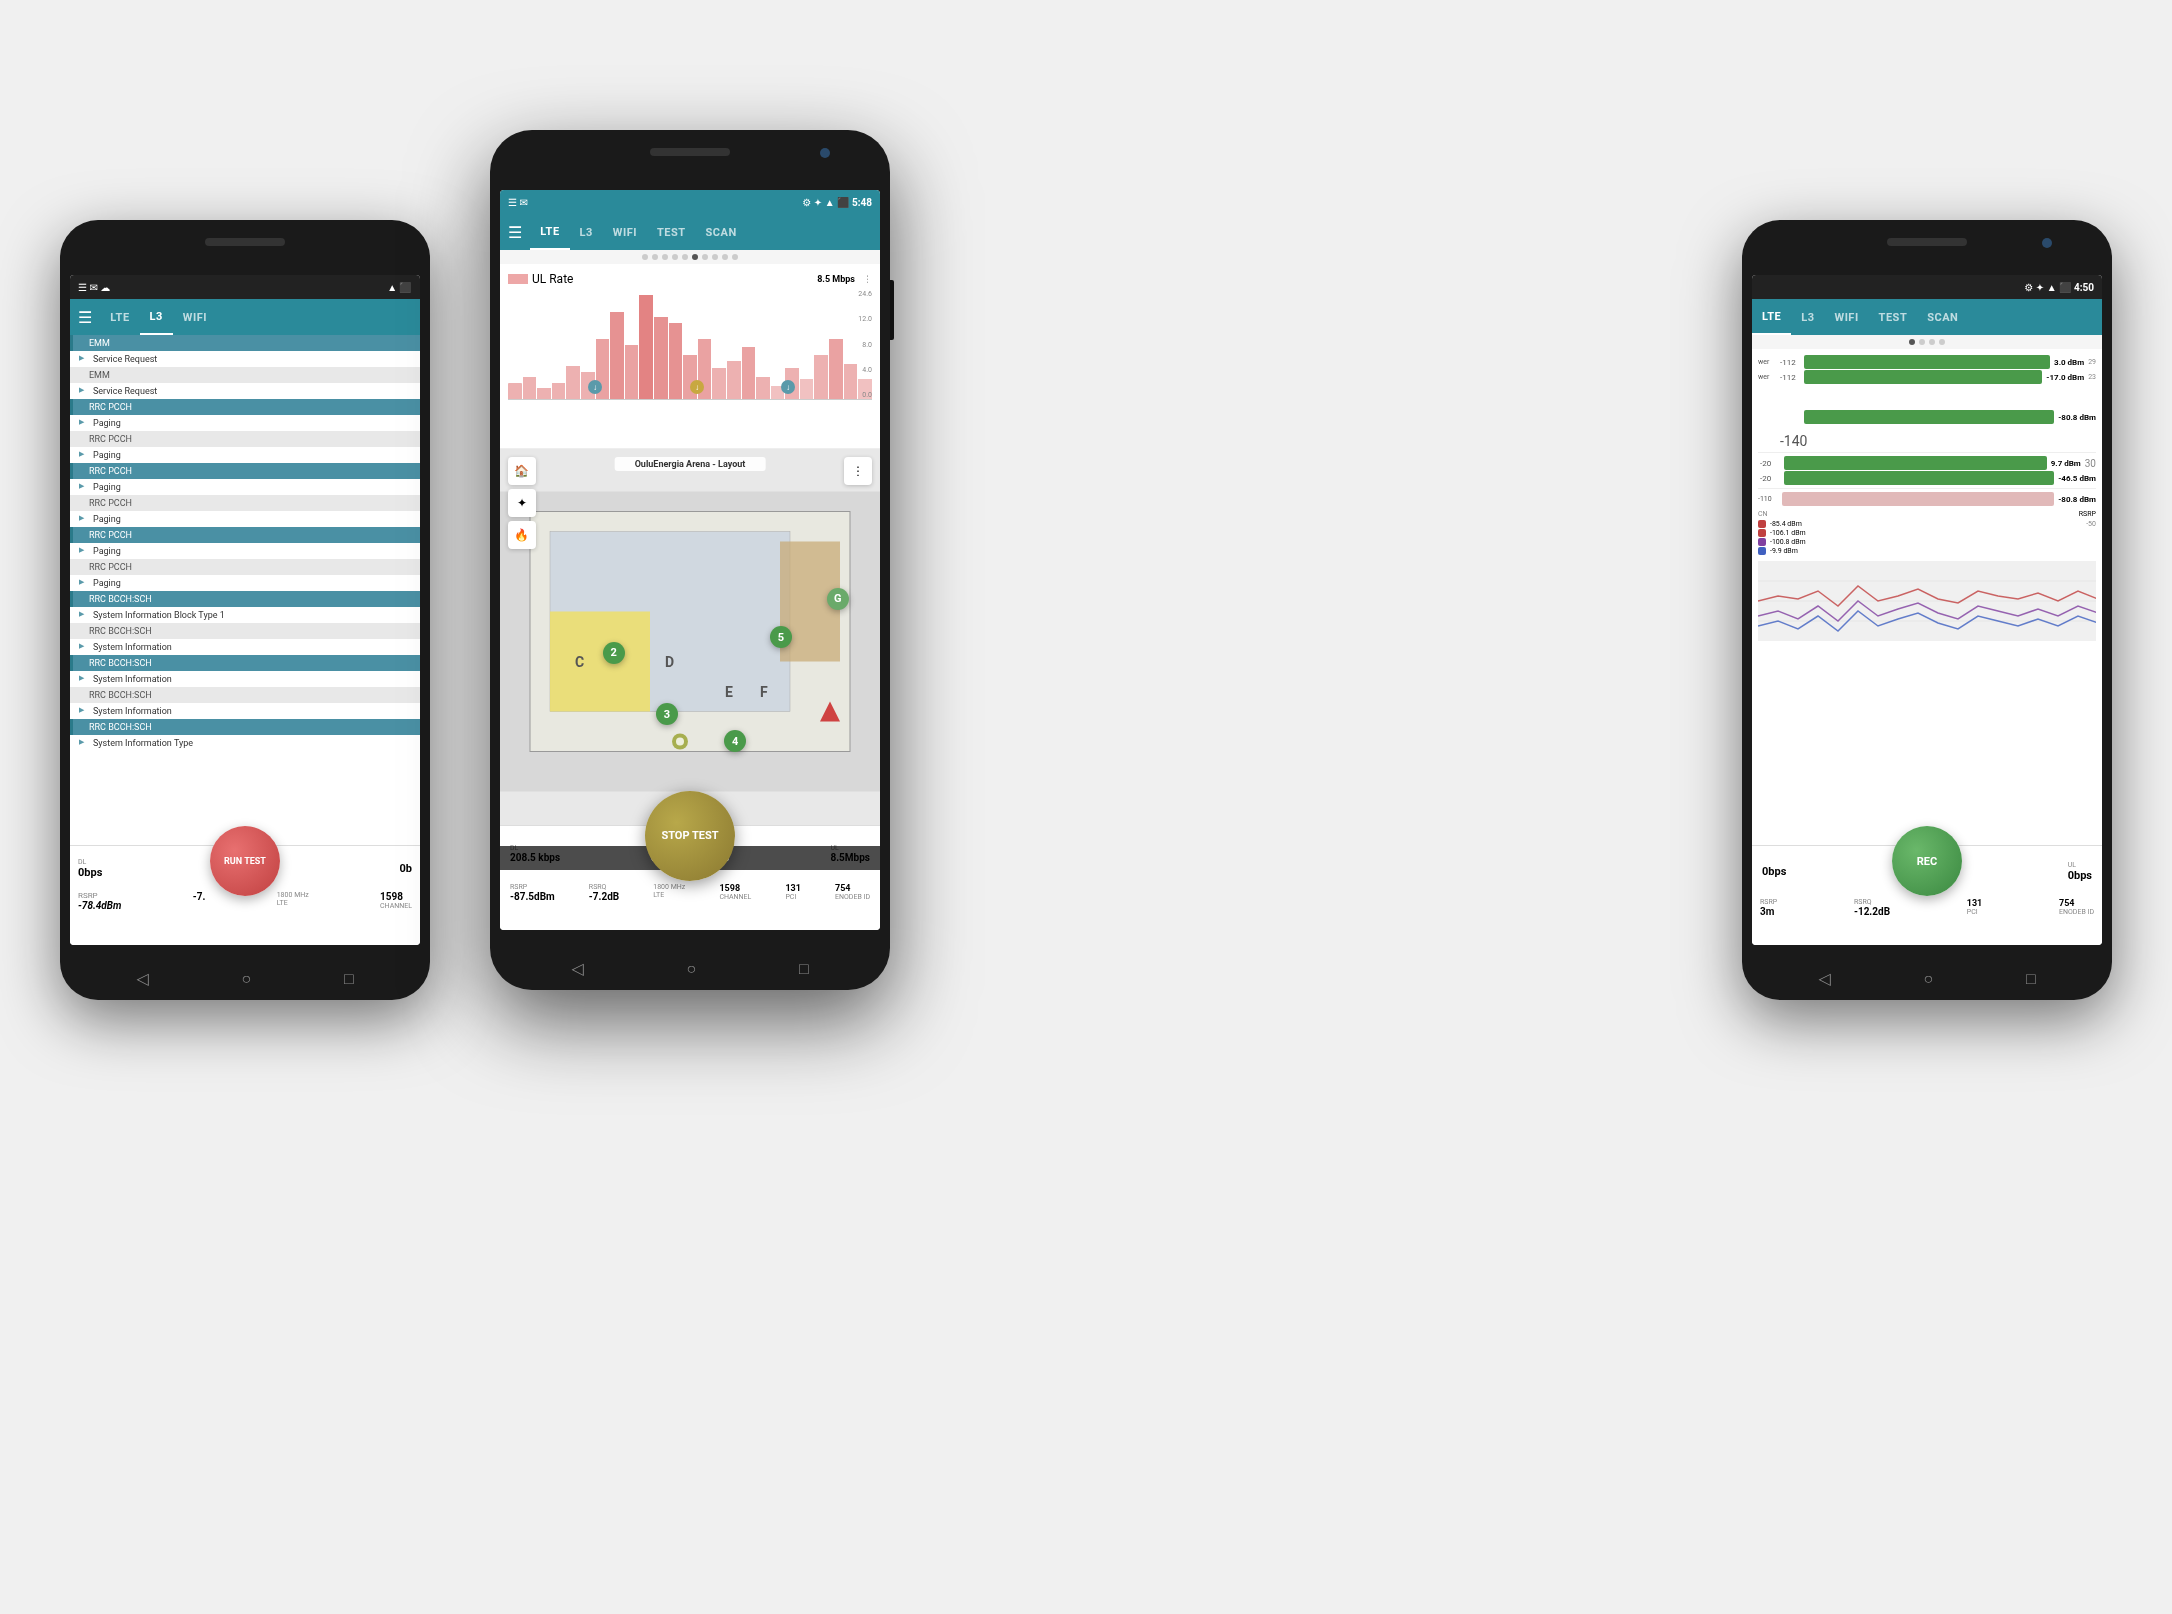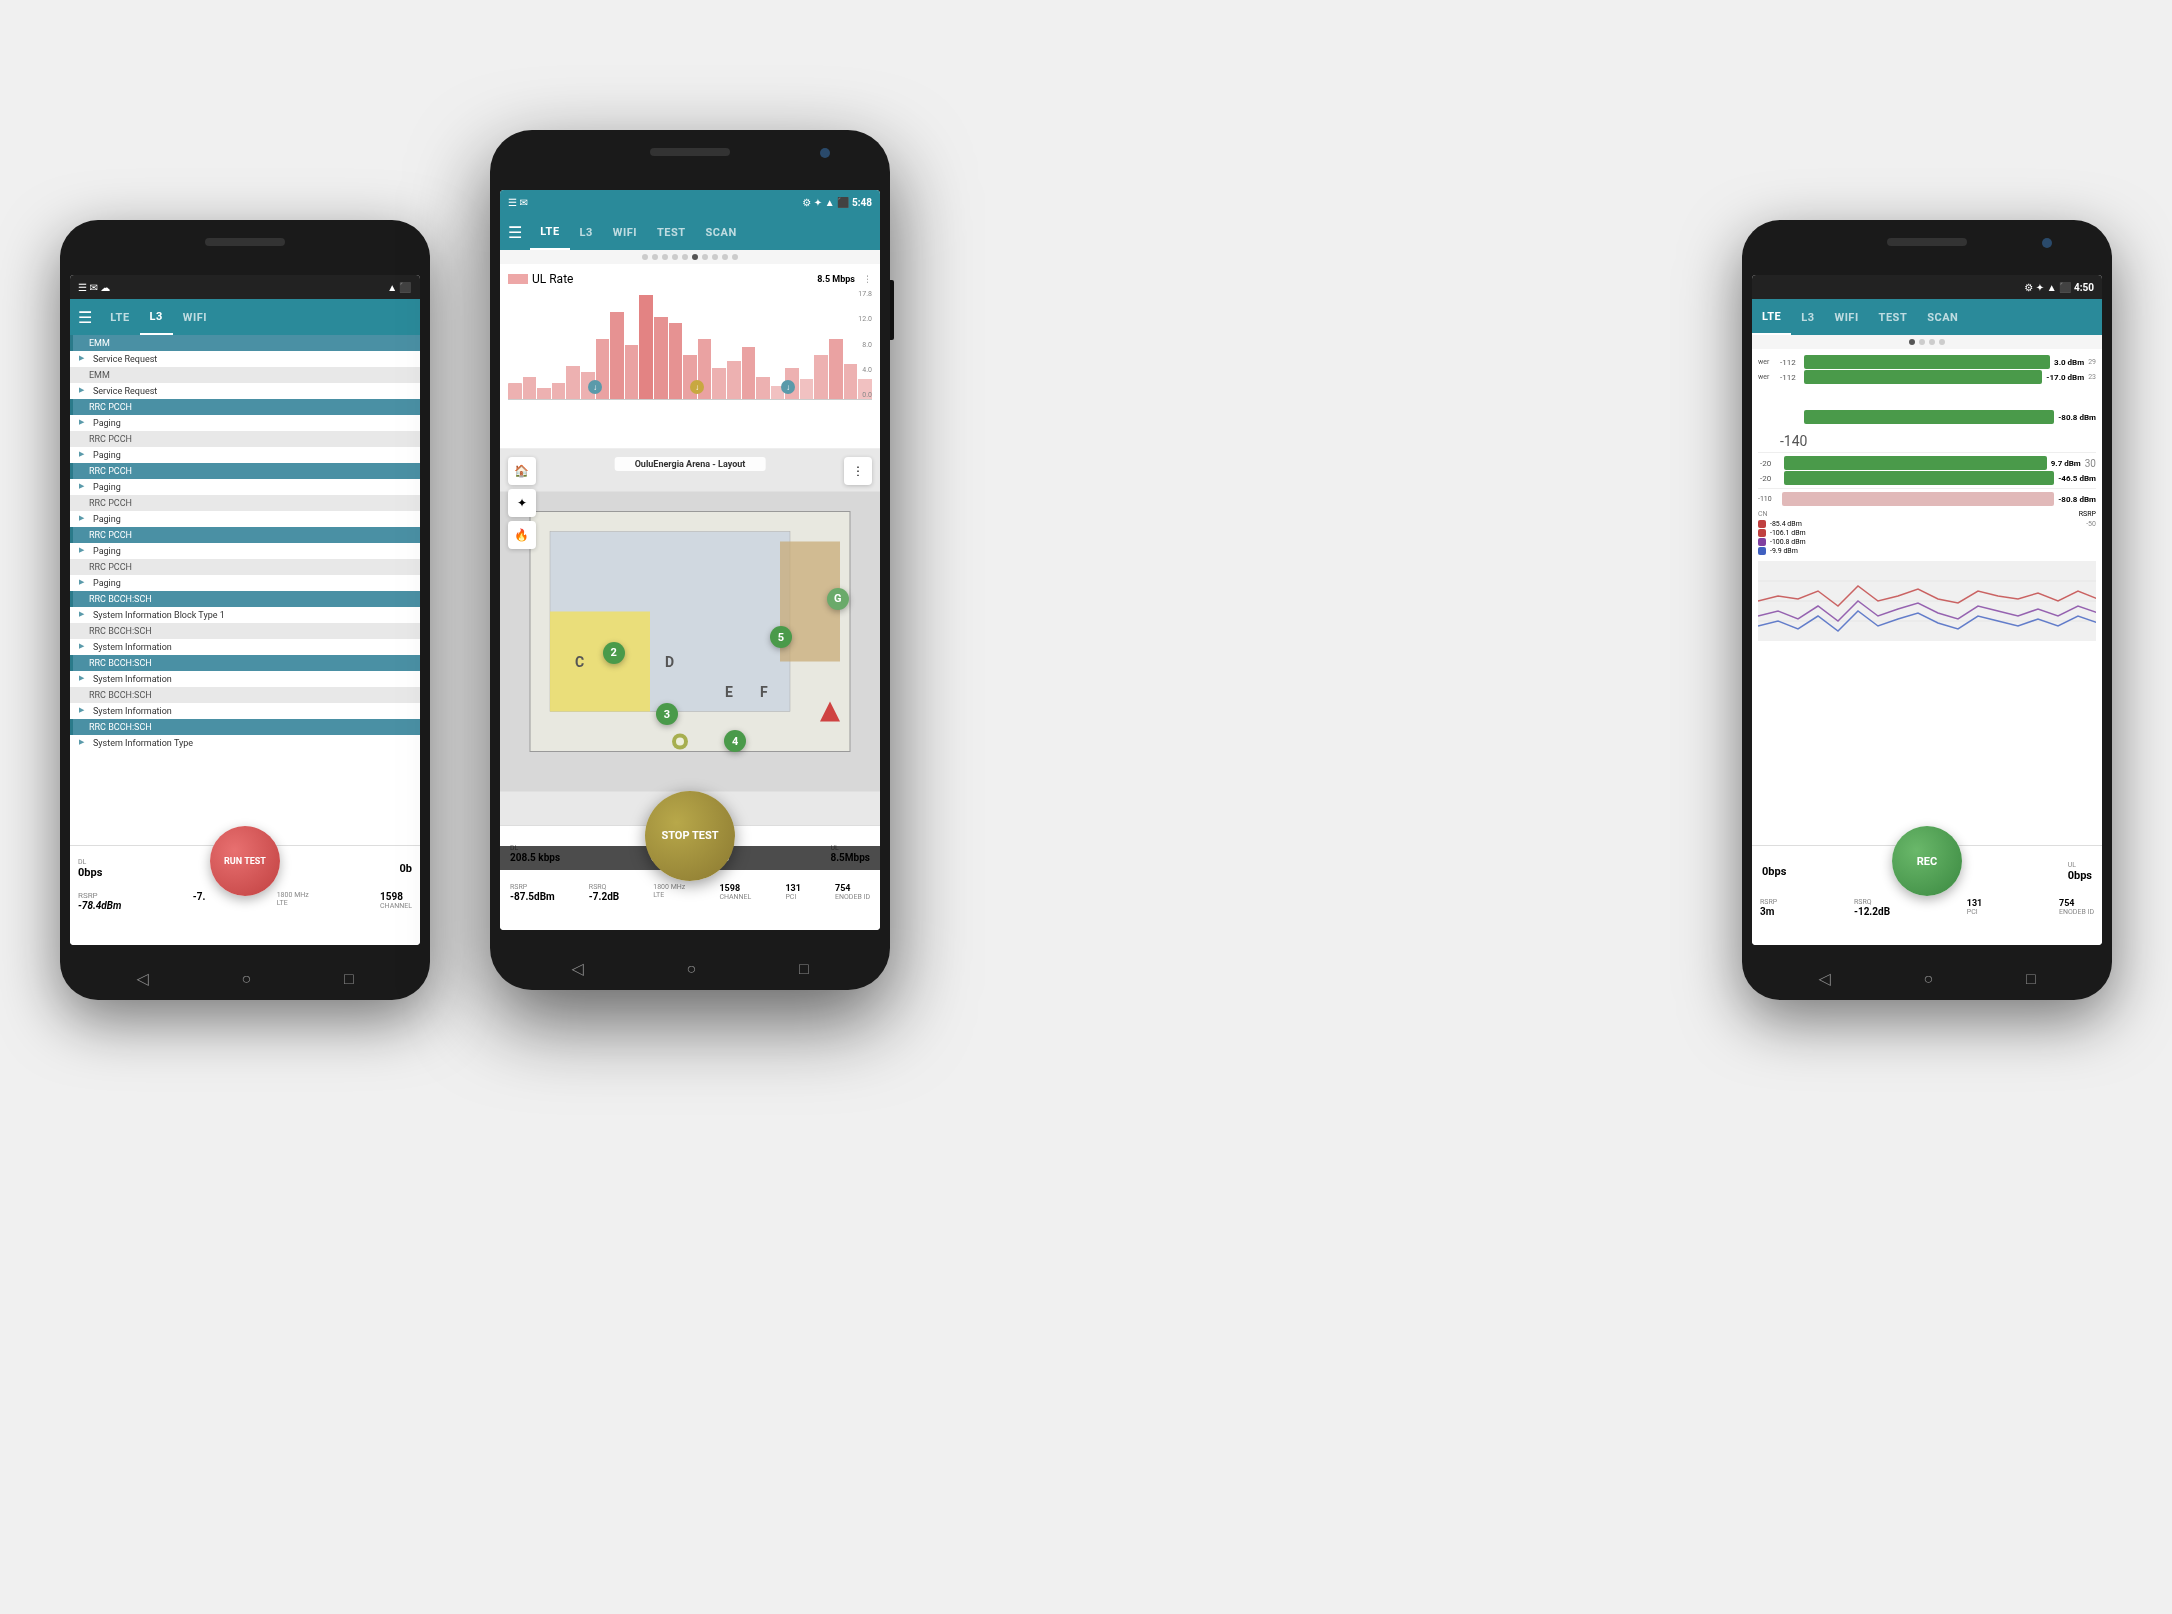--- a/index.html
+++ b/index.html
@@ -554,21 +554,21 @@
         <div style="flex: 1; height: 20%; background: rgba(220,100,100,0.5);"></div>
         <div style="flex: 1; height: 12%; background: rgba(220,100,100,0.4);"></div>
         <div style="flex: 1; height: 28%; background: rgba(220,100,100,0.5);"></div>
         <div style="flex: 1; height: 18%; background: rgba(220,100,100,0.4);"></div>
         <div style="flex: 1; height: 40%; background: rgba(220,100,100,0.5);"></div>
         <div style="flex: 1; height: 55%; background: rgba(220,100,100,0.6);"></div>
         <div style="flex: 1; height: 32%; background: rgba(220,100,100,0.5);"></div>
         <div style="flex: 1; height: 18%; background: rgba(220,100,100,0.4);"></div>
 
         <div style="position: absolute; right: 0; top: 0; bottom: 0; display: flex; flex-direction: column; justify-content: space-between; font-size: 7px; color: #888; text-align: right;">
-          <span>17.8</span>
+          <span>24.6</span>
           <span>12.0</span>
           <span>8.0</span>
           <span>4.0</span>
           <span>0.0</span>
         </div>
 
         <div style="position: absolute; bottom: 5px; left: 22%; display: flex; flex-direction: column; align-items: center;">
           <div style="width: 14px; height: 14px; border-radius: 50%; background: #5a9aaa; display: flex; align-items: center; justify-content: center; color: white; font-size: 8px;">↓</div>
         </div>
         <div style="position: absolute; bottom: 5px; left: 50%; display: flex; flex-direction: column; align-items: center;">

